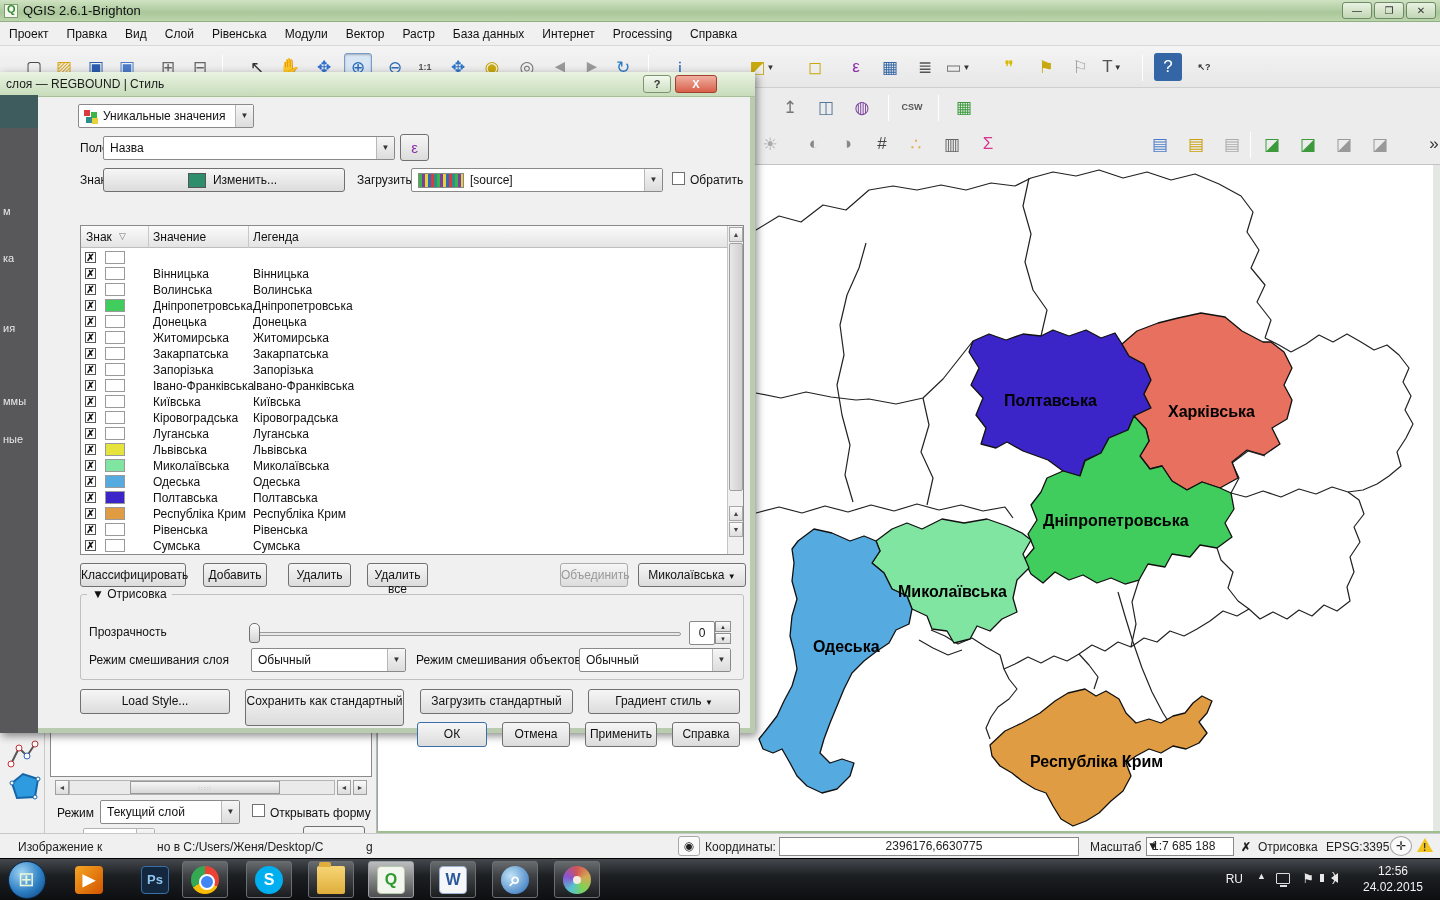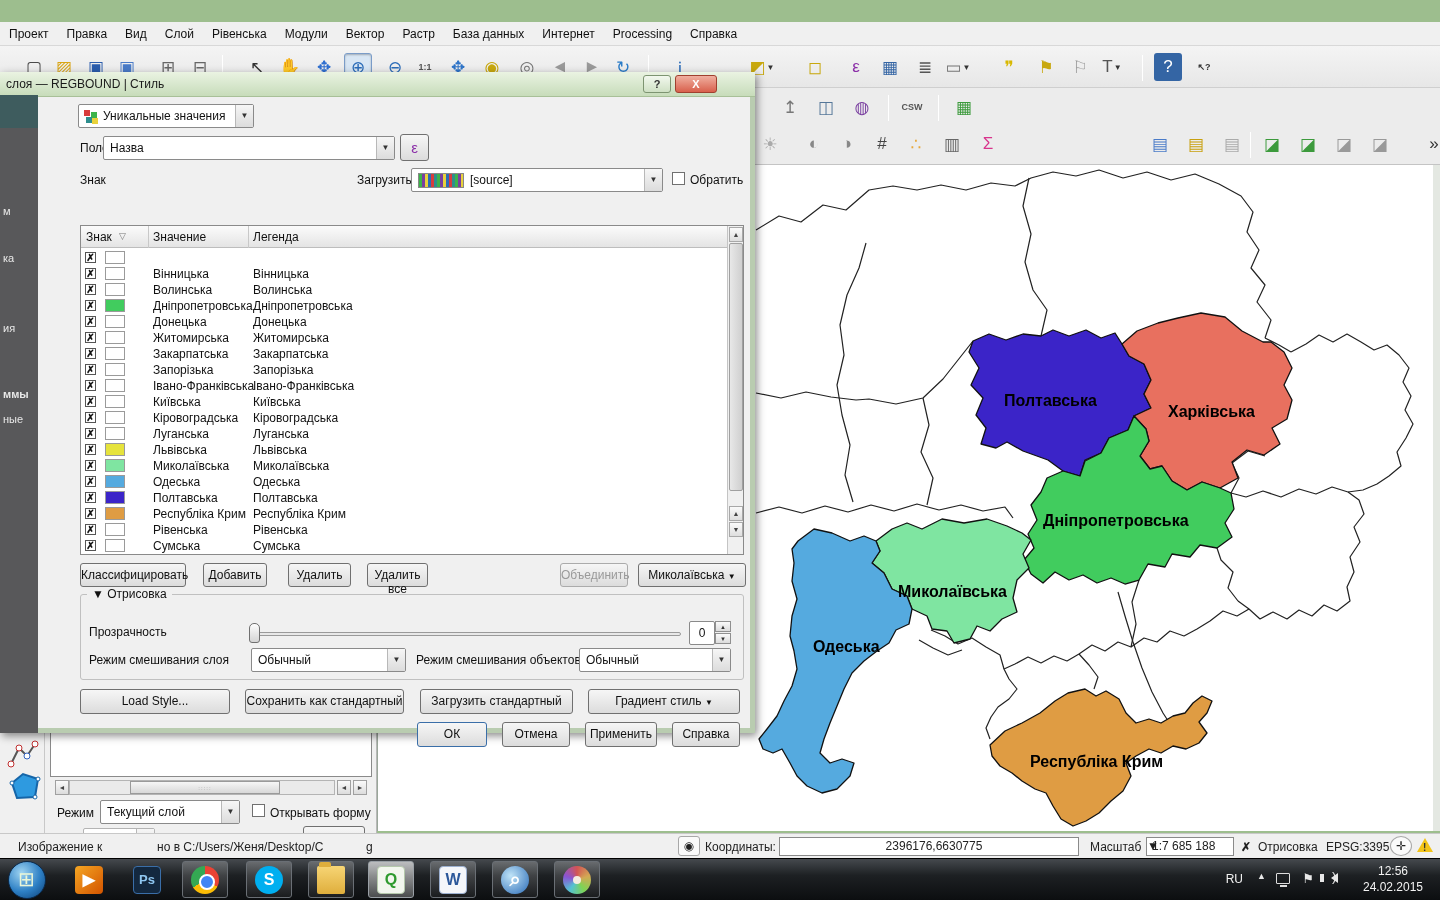--- a/index.html
+++ b/index.html
@@ -136,20 +136,29 @@
   #net-icon::after { content:""; position:absolute; left:3px; bottom:-4px; width:7px; height:2px; background:#ddd; }
   #spk { position:absolute; top:14px; width:0; height:0; border-top:5px solid transparent; border-bottom:5px solid transparent; border-right:7px solid #e8e8e8; }
   #spk::before { content:""; position:absolute; left:-11px; top:-4px; width:4px; height:8px; background:#e8e8e8; }
   #spk::after { content:")"; position:absolute; left:1px; top:-9px; color:#e8e8e8; font-size:13px; }
 </style>
 </head>
 <body>
 
 <div id="screen">
 
+  <div id="titlebar" class="abs">
+    <span id="app-icon"></span>
+    <span>QGIS 2.6.1-Brighton</span>
+    <div id="win-controls">
+      <div class="winbtn">—</div>
+      <div class="winbtn">❐</div>
+      <div class="winbtn">✕</div>
+    </div>
+  </div>
 
   <div id="menubar" class="abs">
       <div class="menu-item">Проект</div>
       <div class="menu-item">Правка</div>
       <div class="menu-item">Вид</div>
       <div class="menu-item">Слой</div>
       <div class="menu-item">Рівенська</div>
       <div class="menu-item">Модули</div>
       <div class="menu-item">Вектор</div>
       <div class="menu-item">Растр</div>
@@ -256,22 +265,22 @@
         <text x="1029" y="767">Республіка Крим</text>
       </svg>
   </div>
   <div id="rightstrip" class="abs"></div>
 
   <div id="darkstrip" class="abs">
     <div class="teal"></div>
   <span class="frag" style="top: 110px;">м</span>
       <span class="frag" style="top: 157px;">ка</span>
       <span class="frag" style="top: 227px;">ия</span>
-      <span class="frag" style="top: 293px; font-weight: bold;">ммы</span>
-      <span class="frag" style="top: 318px; text-align: center;">ные</span>
+      <span class="frag" style="top: 300px;">ммы</span>
+      <span class="frag" style="top: 338px; text-align: center;">ные</span>
     </div>
 
   <div id="lefticons" class="abs">
     <svg class="abs" style="left:7px;top:5px" width="32" height="32">
       <polyline points="4,26 12,10 20,18 28,6" fill="none" stroke="#555" stroke-width="2"></polyline>
       <circle cx="4" cy="26" r="3" fill="#fff" stroke="#c03030"></circle>
       <circle cx="12" cy="10" r="3" fill="#fff" stroke="#c03030"></circle>
       <circle cx="20" cy="18" r="3" fill="#fff" stroke="#3060c0"></circle>
       <circle cx="28" cy="6" r="3" fill="#fff" stroke="#c03030"></circle>
     </svg>
@@ -303,20 +312,24 @@
       </div>
 
       <span class="lbl" style="left:80px;top:44px">Поле</span>
       <div class="combo" style="left:103px;top:39px;width:292px;height:24px">
         <span class="ctext">Назва</span>
         <span class="arrowbox">▼</span>
       </div>
       <div class="btn" style="left:400px;top:37px;width:29px;height:27px;font-size:15px;color:#8b2fa8"><span class="bt">ε</span></div>
 
       <span class="lbl" style="left:80px;top:76px">Знак</span>
+      <div class="btn" style="left:103px;top:71px;width:242px">
+        <span class="abs" style="left:84px;top:4px;width:18px;height:15px;background:#2e8e6c;border:1px solid #555"></span>
+        <span class="bt" style="margin-left:42px">Изменить...</span>
+      </div>
       <span class="lbl" style="left:357px;top:76px">Загрузить</span>
       <div class="combo" style="left:411px;top:71px;width:252px;height:24px">
         <span class="abs" style="left:6px;top:4px;width:46px;height:15px;border:1px solid #888;background:repeating-linear-gradient(90deg,#3cb44a 0 3px,#7a3fa0 3px 6px,#e8d23c 6px 9px,#2b6cb8 9px 12px,#d83c3c 12px 15px,#2e8e8e 15px 18px)"></span>
         <span class="ctext" style="left:58px">[source]</span>
         <span class="arrowbox">▼</span>
       </div>
       <span class="check" style="left:672px;top:75px"></span>
       <span class="lbl" style="left:690px;top:76px">Обратить</span>
 
       <div id="dlg-table">
@@ -473,21 +486,21 @@
             <span class="arrowbox">▼</span>
         </div>
         <span class="lbl" style="left:335px;top:58px">Режим смешивания объектов</span>
         <div class="combo" style="left:498px;top:53px;width:152px;height:24px">
           <span class="ctext">Обычный</span>
             <span class="arrowbox">▼</span>
         </div>
       </div>
 
       <div class="btn" style="left:80px;top:592px;width:150px;height:25px"><span class="bt">Load Style...</span></div>
-      <div class="btn" style="left:245px;top:592px;width:159px;height:25px"><span class="bt">Сохранить как стандартный</span></div>
+      <div class="btn" style="left:245px;top:592px;width:159px;height:37px"><span class="bt">Сохранить как стандартный</span></div>
       <div class="btn" style="left:420px;top:592px;width:153px;height:25px"><span class="bt">Загрузить стандартный</span></div>
       <div class="btn" style="left:588px;top:592px;width:152px;height:25px"><span class="bt">Градиент стиль</span> <span style="font-size:8px">▼</span></div>
 
       <div class="btn" style="left:417px;top:625px;width:70px;height:25px;border-color:#3a6ea8"><span class="bt">ОК</span></div>
       <div class="btn" style="left:502px;top:625px;width:68px;height:25px"><span class="bt">Отмена</span></div>
       <div class="btn" style="left:585px;top:625px;width:72px;height:25px"><span class="bt">Применить</span></div>
       <div class="btn" style="left:672px;top:625px;width:68px;height:25px"><span class="bt">Справка</span></div>
     </div>
   </div>
 
@@ -546,21 +559,21 @@
       <div id="spk" style="right:100px"></div>
       <div id="clockbox">
         <div>12:56</div>
         <div>24.02.2015</div>
       </div>
     </div>
   <div id="task-apps">
         <div class="task-app" style="left: 66px;">
           <div class="ticon i-media">▶</div>
         </div>
-        <div class="task-app" style="left: 124px; text-align: center;">
+        <div class="task-app" style="left: 132px; text-align: center;">
           <div class="ticon i-ps">Ps</div>
         </div>
         <div class="task-app framed" style="left: 182px;">
           <div class="ticon i-chrome"></div>
         </div>
         <div class="task-app framed" style="left: 246px;">
           <div class="ticon i-skype">S</div>
         </div>
         <div class="task-app framed" style="left: 308px;">
           <div class="ticon i-folder"></div>

